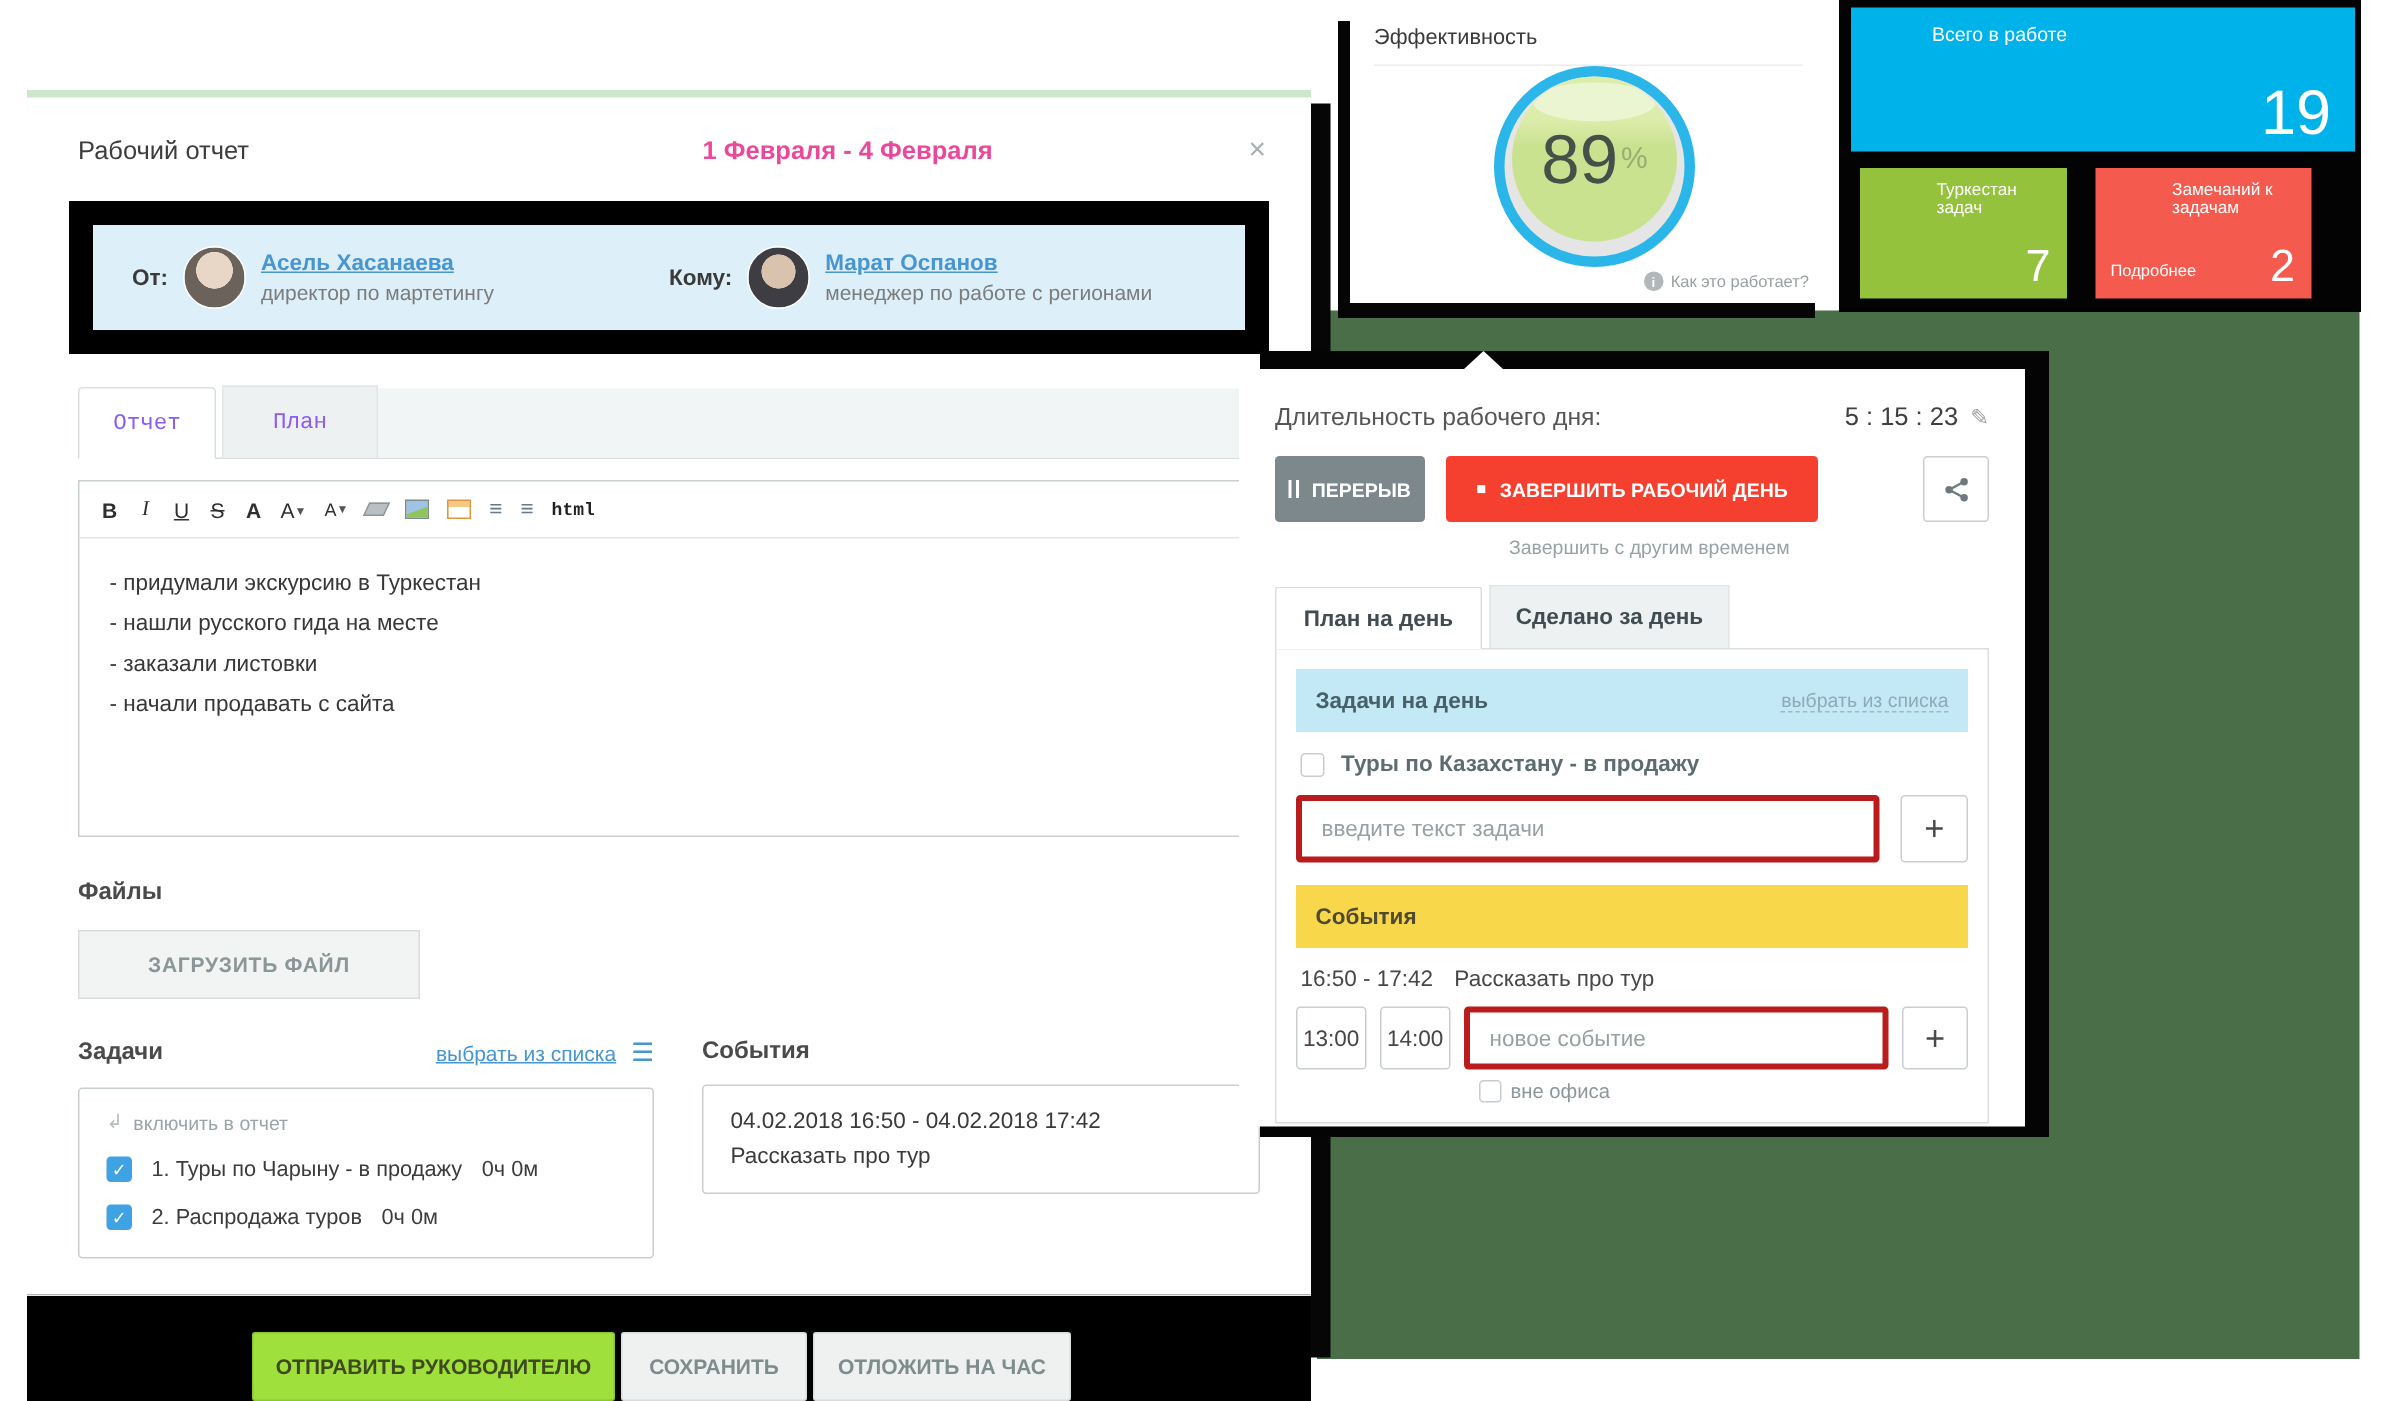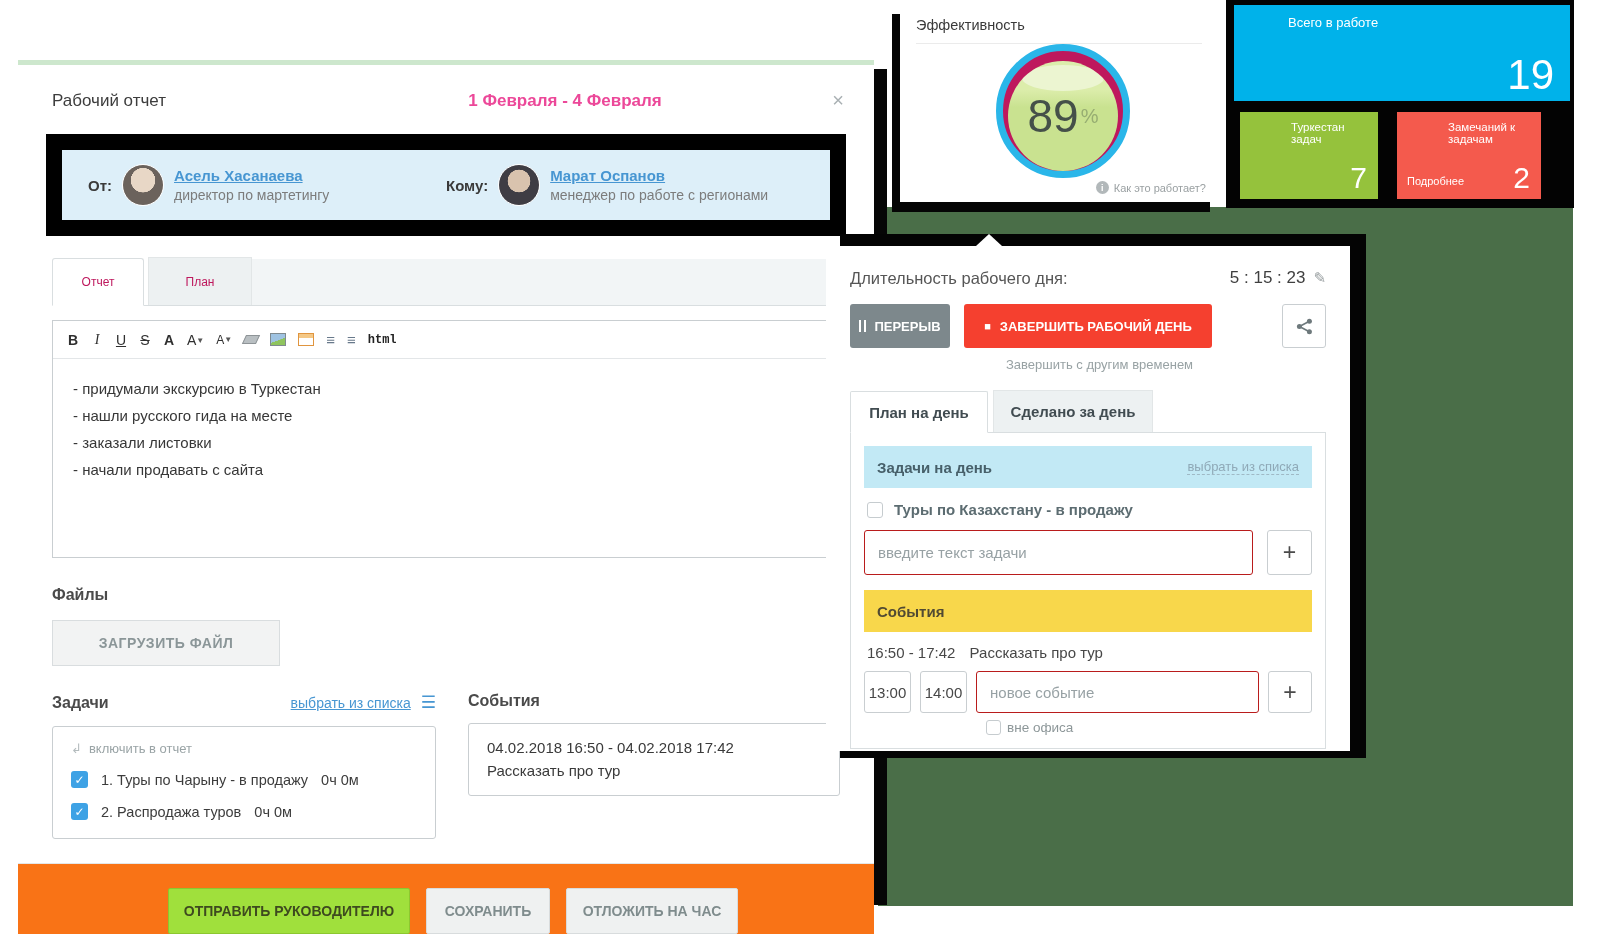--- a/index.html
+++ b/index.html
@@ -23,21 +23,21 @@
   .fromto-inner { background:#ddeff9; padding:14px 26px; display:flex; }
   .person { display:flex; align-items:center; width:50%; }
   .person-label { font-weight:bold; color:#3a3a3a; font-size:15px; margin-right:10px; }
   .avatar { width:42px; height:42px; border-radius:50%; flex:0 0 42px; margin-right:10px;
     background:radial-gradient(circle at 50% 38%, #e8d7c6 0 38%, #6b625c 39% 100%); border:1px solid #fff; }
   .avatar.male { background:radial-gradient(circle at 50% 40%, #d9c3ae 0 36%, #3f3d44 37% 100%); }
   .person-name { color:var(--link-blue,#4796d2); font-weight:bold; font-size:15px; text-decoration:underline; cursor:pointer; }
   .person-role { color:#7c7c7c; font-size:14px; margin-top:3px; }
 
   .tabs-row { display:flex; align-items:flex-end; margin:22px 34px 0; border-bottom:1px solid #d9dee0; height:48px; }
-  .tab { height:48px; display:flex; align-items:center; justify-content:center; font-size:12px; color:#be185d; cursor:pointer; }
+  .tab { height:48px; display:flex; align-items:center; justify-content:center; font-size:15px; color:#8b5cf6; cursor:pointer;font-family:Liberation Mono, monospace; }
   .tab.active { width:92px; background:#fff; border:1px solid #d9dee0; border-bottom:1px solid #fff; margin-bottom:-1px; border-radius:3px 3px 0 0; }
   .tab.inactive { width:104px; background:#edf1f2; border:1px solid #e2e6e7; border-bottom:none; margin-left:4px; }
   .tab-filler { flex:1; height:46px; background:#f2f5f6; }
 
   .editor { margin:14px 34px 0; border:1px solid #c9ced1; }
   .editor-toolbar { height:38px; display:flex; align-items:center; gap:12px; padding:0 14px; border-bottom:1px solid #e3e6e8; }
   .tbi { font-size:14px; color:#2f2f2f; cursor:pointer; min-width:12px; text-align:center; }
   .tbi.b { font-weight:bold; }
   .tbi.i { font-style:italic; font-family:"Liberation Serif",serif; }
   .tbi.u { text-decoration:underline; }
@@ -66,33 +66,33 @@
   .include-row { color:#9aa4a6; font-size:13px; display:flex; align-items:center; gap:7px; }
   .include-ic { color:#b4bcbe; font-size:13px; }
   .task-row { margin-top:15px; display:flex; align-items:center; gap:13px; font-size:14.5px; color:#3c3c3c; }
   .cb { width:17px; height:17px; border-radius:3px; flex:0 0 17px; cursor:pointer; }
   .cb.checked { background:var(--check-blue,#3ea2e5); color:#fff; font-size:12px; display:flex; align-items:center; justify-content:center; }
   .cb.empty { border:1px solid #c6cccf; background:#fff; }
   .task-time { color:#3c3c3c; }
   .events-col { flex:1; }
   .events-box { margin-top:13px; border:1px solid #c9ced1; border-radius:3px; padding:12px 18px; font-size:15px; color:#3a3a3a; line-height:1.55; width:372px; background:#fff; }
 
-  .rm-footer { margin-top:24px; border-top:1px solid #e4e7e8; padding:24px 0 0 150px; display:flex; gap:16px; background:#f97316; }
+  .rm-footer { margin-top:24px; border-top:1px solid #e4e7e8; padding:24px 0 0 150px; display:flex; gap:4px; background:#000000; }
   .btn { height:46px; display:flex; align-items:center; justify-content:center; font-weight:bold; font-size:14px; cursor:pointer; border-radius:2px; }
   .btn.lime { width:242px; background:var(--lime,#a0e03c); border:1px solid #8cc72f; color:#3e4a1f; }
   .btn.gray { background:#eff1f1; border:1px solid #d8dcdd; color:#7f8c8d; }
   .btn.save { width:124px; }
   .btn.postpone { width:172px; }
 
   
   .eff-card { position:absolute; left:900px; top:4px; width:318px; height:198px; background:#fff;
     box-shadow:-8px 10px 0 #050505; z-index:2; padding:13px 16px; }
   .eff-title { font-size:14.5px; color:#3a3a3a; padding-bottom:10px; border-bottom:1px solid #ebebeb; }
   .gauge { position:absolute; left:96px; top:40px; width:134px; height:134px; border-radius:50%;
-    border:7px solid var(--gauge-ring,#2ab6e9); background:#be185d; display:flex; align-items:flex-end; justify-content:center; }
+    border:7px solid var(--gauge-ring,#2ab6e9); background:#e5e5e5; display:flex; align-items:flex-start; justify-content:center; }
   .gauge-inner { width:110px; height:110px; border-radius:50%; position:relative; overflow:hidden;
     background:linear-gradient(180deg,#dcedab 0 26%, var(--gauge-fill,#c9e290) 42% 100%);
     display:flex; align-items:center; justify-content:center; }
   .gauge-inner::before { content:""; position:absolute; left:14px; top:4px; width:82px; height:26px; border-radius:50%;
     background:rgba(255,255,255,.45); }
   .gauge-num { font-size:46px; color:#455049; position:relative; }
   .gauge-pct { font-size:20px; color:#97ad72; position:relative; margin-left:2px; }
   .how-link { position:absolute; right:12px; bottom:8px; font-size:11px; color:#9aa0a2; display:flex; align-items:center; gap:5px; cursor:pointer; }
   .info-ic { width:13px; height:13px; border-radius:50%; background:#b2b8ba; color:#fff; font-size:9px; font-weight:bold;
     display:flex; align-items:center; justify-content:center; font-style:normal; }
@@ -132,21 +132,21 @@
   .dp-tab.active { width:138px; background:#fff; border:1px solid #d9dee0; border-bottom:1px solid #fff; position:relative; z-index:1; margin-bottom:-1px; border-radius:2px 2px 0 0; }
   .dp-tab.inactive { width:160px; background:#edf1f2; border:1px solid #e2e6e7; border-bottom:none; margin-left:5px; }
   .dp-box { border:1px solid #d9dee0; padding:13px; }
   .sec-head { height:42px; display:flex; align-items:center; padding:0 13px; font-weight:bold; font-size:15px; }
   .sec-head.blue { background:var(--head-blue,#c2e9f5); color:#47606a; }
   .sec-head.yellow { background:var(--head-yellow,#f8d74b); color:#514a33; margin-top:15px; }
   .sec-link { margin-left:auto; font-weight:normal; font-size:13px; color:#8fa9b7; border-bottom:1px dashed #9fb9c5; cursor:pointer; }
   .dp-task-row { display:flex; align-items:center; gap:11px; margin:13px 0 0 3px; font-size:15px; font-weight:bold; color:#5c6c71; }
   .dp-task-row .cb.empty { width:16px; height:16px; flex:0 0 16px; }
   .dp-input-row { display:flex; margin-top:12px; gap:14px; }
-  .dp-input { flex:1; height:45px; border:1px solid #b91c1c; border-radius:3px; padding:0 13px; font-size:15px; color:#444;
+  .dp-input { flex:1; height:45px; border:4px solid #b91c1c; border-radius:3px; padding:0 13px; font-size:15px; color:#444;
     font-family:"Liberation Sans",sans-serif; outline:none; }
   .dp-input::placeholder { color:#97a1a4; opacity:1; }
   .add-btn { width:45px; height:45px; flex:0 0 45px; background:#fff; border:1px solid #c9ced1; border-radius:3px;
     font-size:23px; color:#4a4a4a; display:flex; align-items:center; justify-content:center; cursor:pointer; }
   .dp-event-row { margin:12px 0 0 3px; font-size:15px; color:#474747; }
   .dp-event-title { margin-left:10px; }
   .time-row { display:flex; margin-top:10px; gap:9px; align-items:center; }
   .time-input { width:47px; height:42px; border:1px solid #c9ced1; border-radius:3px; text-align:center; font-size:15px; color:#474747;
     font-family:"Liberation Sans",sans-serif; outline:none; padding:0; }
   .ne-input { width:222px; height:42px; }

